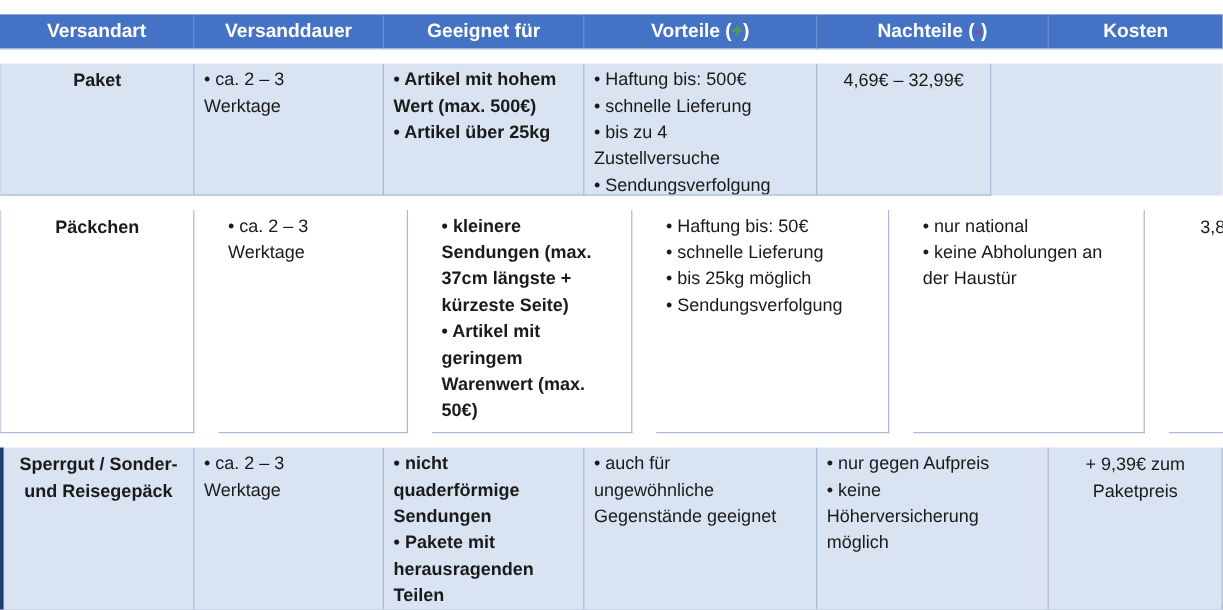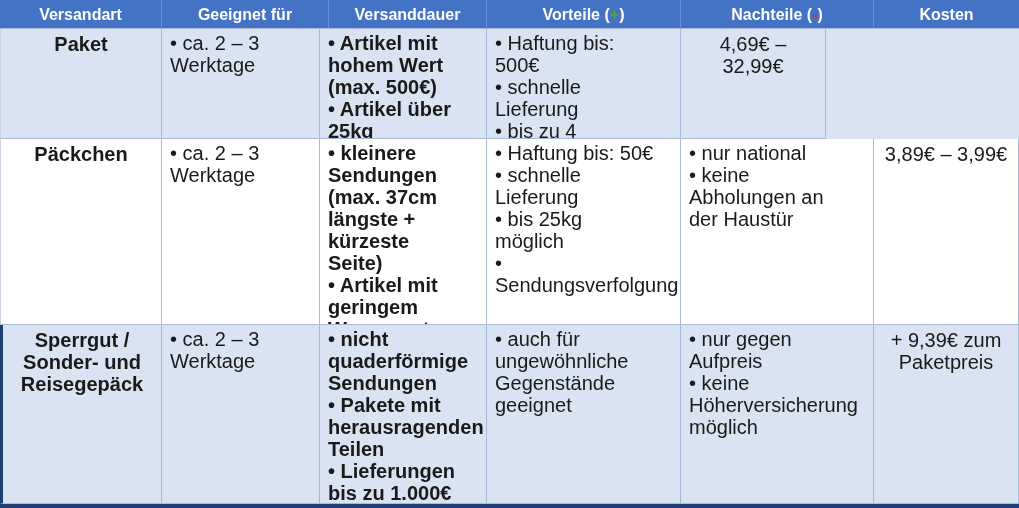--- a/index.html
+++ b/index.html
@@ -5,31 +5,31 @@
   :root{
     --header-bg:#4472c4; --header-text:#ffffff; --row-shaded-bg:#dae3f1;
     --row-plain-bg:#ffffff; --plus:#55a23c; --minus:#c23b3b;
     --grid-border:#a9b9d9; --outer-border:#1f3f77; --body-text:#1a1a1a;
   }
   html,body{margin:0;padding:0;background:#fff;}
   body{width:1019px;height:508px;overflow:hidden;
        font-family:"Liberation Sans","DejaVu Sans",sans-serif;}
   .table{width:1019px;height:508px;display:flex;flex-direction:column;
          box-sizing:border-box;border-bottom:4px solid var(--outer-border);background:#fff;}
-  .row{display:flex;flex:none;}
+  .row{display:flex;flex:none;margin-top:12px;}
   .row-header{height:29px;background:var(--header-bg);}
   .row-0{height:110px;}
-  .row-1{height:186px;}
+  .row-1{height:186px;gap:20px;}
   .row-2{height:179px;}
   .shaded{background:var(--row-shaded-bg);}
   .plain{background:var(--row-plain-bg);}
   .cell{box-sizing:border-box;flex:none;overflow:hidden;
         border-right:1px solid var(--grid-border);
         border-bottom:1px solid var(--grid-border);
-        padding:3px 8px;font-size:20px;line-height:22px;color:var(--body-text);}
+        padding:3px 8px;font-size:15px;line-height:22px;color:var(--body-text);}
   .cell.first{border-left:1px solid #ccd3e2;}
   .dark-left{border-left:3px solid var(--outer-border) !important;}
   .c0{width:162px;} .c1{width:158px;} .c2{width:167px;}
   .c3{width:194px;} .c4{width:193px;} .c5{width:145px;}
   .head{display:flex;align-items:center;justify-content:center;
         font-weight:bold;font-size:16px;color:var(--header-text);
         border-right:1px solid #6b8fd4;border-bottom:1px solid var(--grid-border);
         padding:0 4px;line-height:29px;}
   .head.first{border-left:none;}
   .head:last-child{border-right:none;}
@@ -43,22 +43,22 @@
   .c4.list{padding-right:26px;}
   .cost-cell{text-align:center;padding-top:4px;}
 </style>
 </head>
 <body>
 
 <div class="table">
 
   <div class="row row-header">
     <div class="cell head first c0">Versandart</div>
+    <div class="cell head c1">Versanddauer</div>
     <div class="cell head c2">Geeignet für</div>
-    <div class="cell head c1">Versanddauer</div>
     <div class="cell head c3">
       <span>Vorteile (</span>
         <span class="plus">+</span>
         <span>)</span>
     </div>
     <div class="cell head c4">
       <span>Nachteile (</span>
         <span class="minus">-</span>
         <span>)</span>
     </div>

